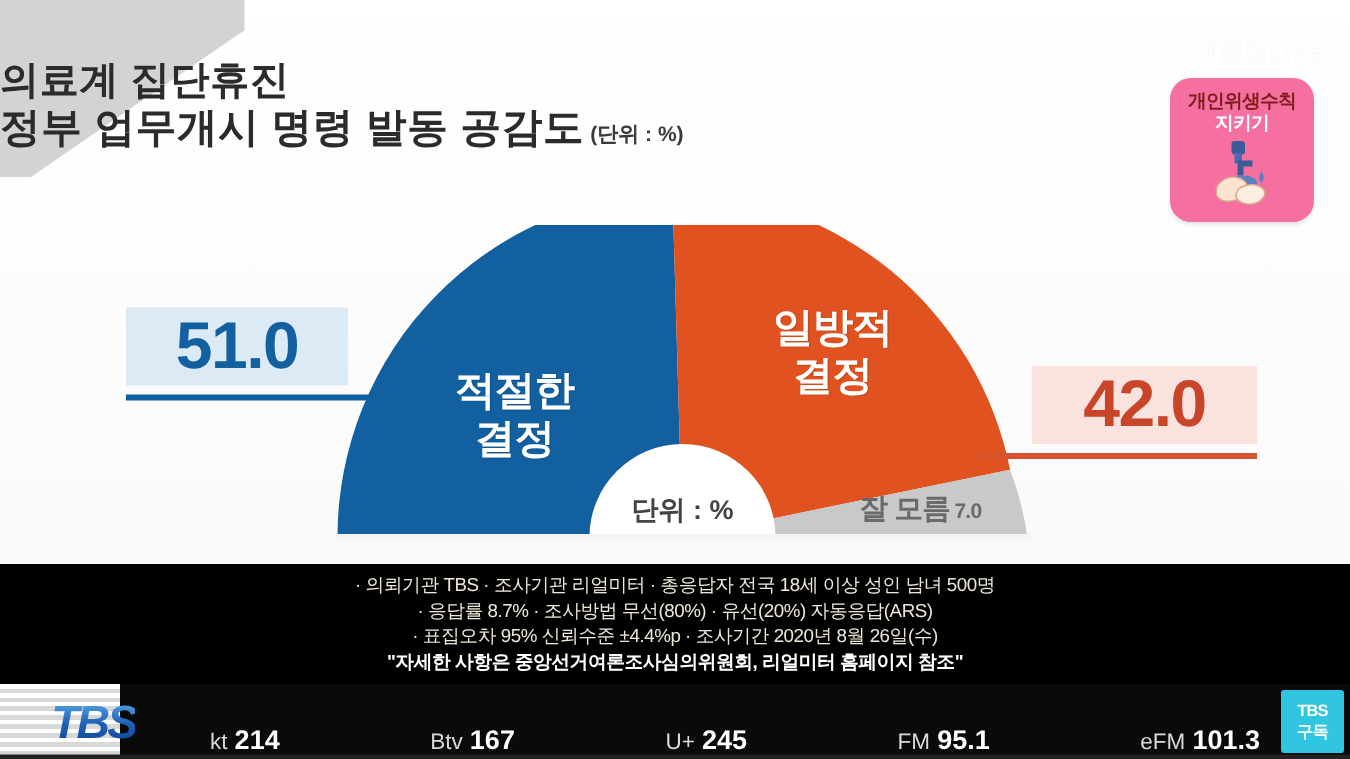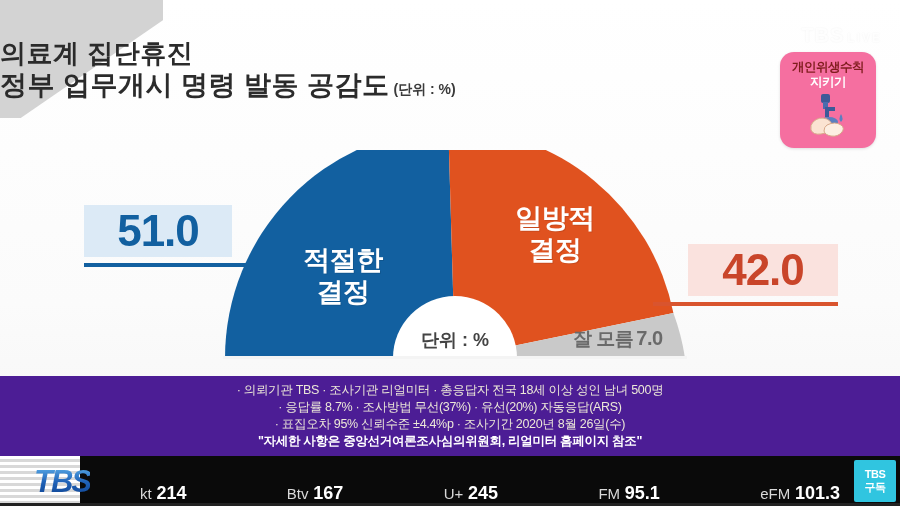--- a/index.html
+++ b/index.html
@@ -94,21 +94,21 @@
   .center-unit {
     position: absolute; left: 390px; top: 178px; width: 130px;
     text-align: center; font-size: 18px; color: #444; font-weight: bold;
     z-index: 6;
   }
   .dk-label {
     position: absolute; left: 573px; top: 176px;
     font-size: 19px; font-weight: bold; color: #6a6a6a;
     letter-spacing: -0.5px; z-index: 6;
   }
-  .dk-label .dk-num { font-size: 20px; margin-left: 3px; text-align: center; }
+  .dk-label .dk-num { font-size: 14px; margin-left: 3px; text-align: center; }
 
   
   .callout { position: absolute; z-index: 5; }
   .callout-box {
     display: flex; align-items: center; justify-content: center;
     font-weight: bold; letter-spacing: -1px;
   }
   .callout.left { left: 84px; top: 205px; }
   .callout.left .callout-box {
     width: 148px; height: 52px;
@@ -123,21 +123,21 @@
     background: #fae2de; color: #c9452a; font-size: 44px;
   }
   .callout.right .rule {
     width: 185px; height: 4px; background: #d9542e; margin-top: 6px;
     margin-left: -35px;
   }
 
   
   .note-band {
     position: absolute; left: 0; top: 376px; width: 900px; height: 80px;
-    background: #4c1d95; z-index: 7;
+    background: #000000; z-index: 7;
     display: flex; flex-direction: column;
     align-items: center; justify-content: center;
   }
   .note-line {
     color: #ece7d8; font-size: 12.5px; line-height: 17px;
     white-space: nowrap; letter-spacing: -0.3px;
   }
   .note-line.quote { color: #ffffff; font-weight: bold; font-size: 12.5px; }
 
   
@@ -249,21 +249,21 @@
     <div class="callout-box">51.0</div>
     <div class="rule"></div>
   </div>
   <div class="callout right">
     <div class="callout-box">42.0</div>
     <div class="rule"></div>
   </div>
 
   <div class="note-band">
     <div class="note-line">· 의뢰기관 TBS  · 조사기관 리얼미터  · 총응답자 전국 18세 이상 성인 남녀 500명</div>
-    <div class="note-line">· 응답률 8.7%   · 조사방법 무선(37%) · 유선(20%) 자동응답(ARS)</div>
+    <div class="note-line">· 응답률 8.7%   · 조사방법 무선(80%) · 유선(20%) 자동응답(ARS)</div>
     <div class="note-line">· 표집오차 95% 신뢰수준 ±4.4%p  · 조사기간 2020년 8월 26일(수)</div>
     <div class="note-line quote">"자세한 사항은 중앙선거여론조사심의위원회, 리얼미터 홈페이지 참조"</div>
   </div>
 
   <div class="chan-bar">
     <div class="chan-bar-bg-left"></div>
     <div class="tbs-logo">TBS</div>
     <div class="chan-items">
       <div class="chan-item">
         <span class="ck">kt</span>

